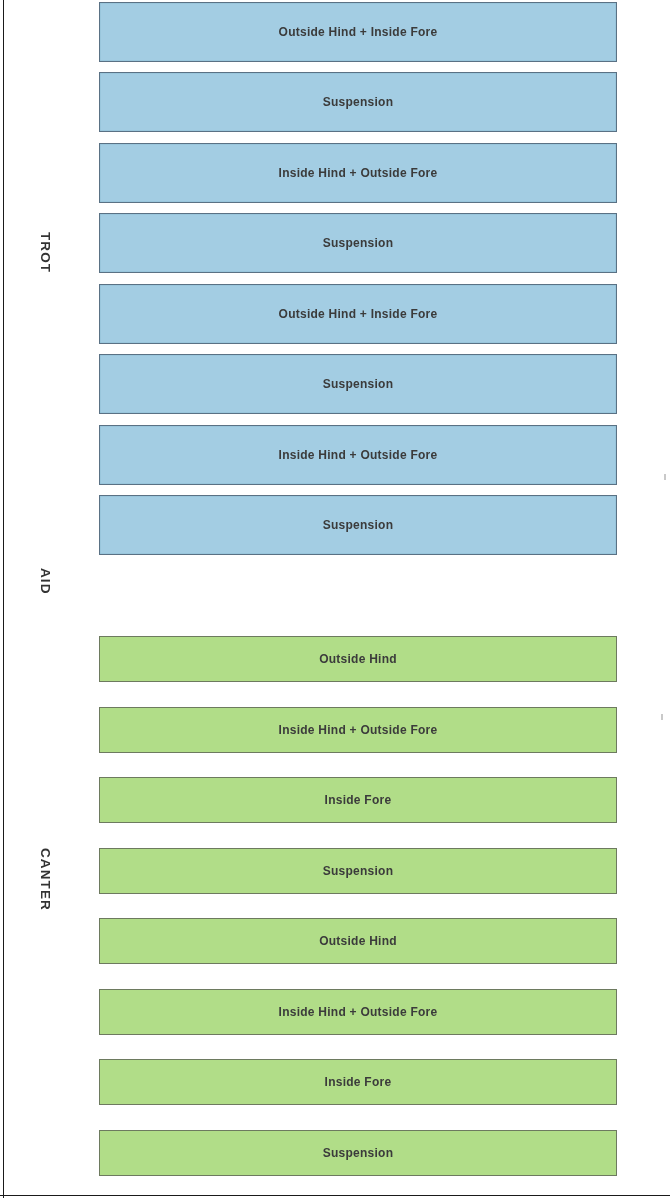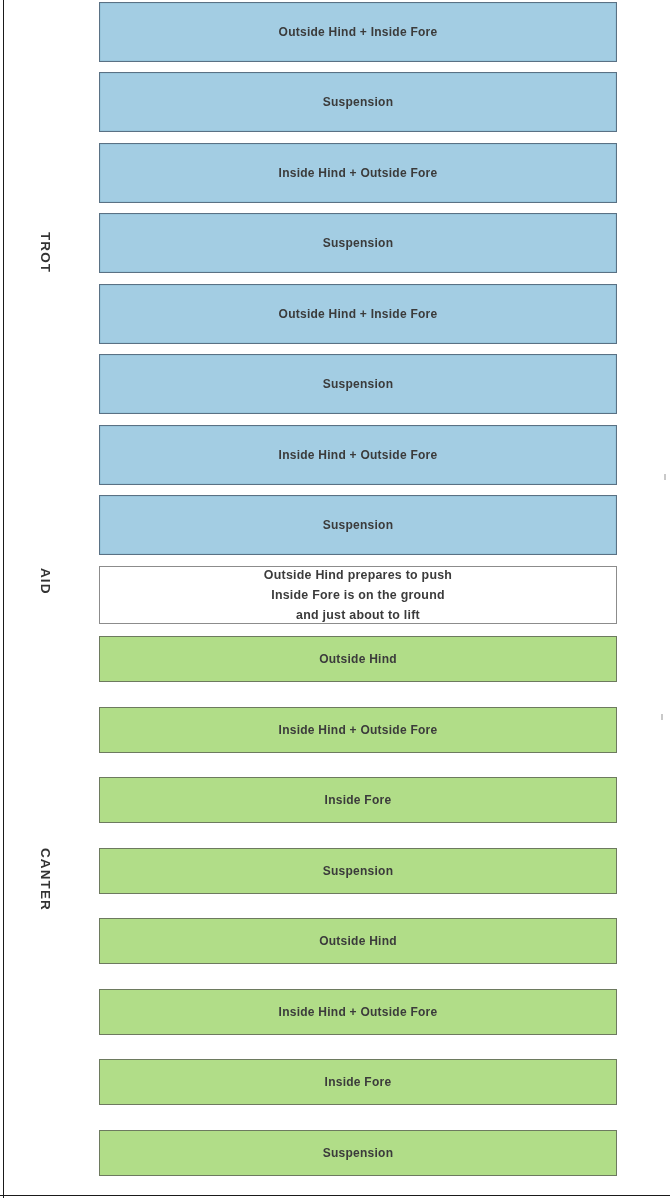--- a/index.html
+++ b/index.html
@@ -135,27 +135,20 @@
   <div class="bar trot" style="top:354px;">
     <span class="bar-label">Suspension</span>
   </div>
   <div class="bar trot" style="top:425px;">
     <span class="bar-label">Inside Hind + Outside Fore</span>
   </div>
   <div class="bar trot" style="top:495px;">
     <span class="bar-label">Suspension</span>
   </div>
 
-  <div class="bar aid" style="top:566px;">
-    <span class="bar-label">
-      <span>Outside Hind prepares to push</span><br>
-      <span>Inside Fore is on the ground</span><br>
-      <span>and just about to lift</span>
-    </span>
-  </div>
 
   <div class="bar canter" style="top:636px;">
     <span class="bar-label">Outside Hind</span>
   </div>
   <div class="bar canter" style="top:707px;">
     <span class="bar-label">Inside Hind + Outside Fore</span>
   </div>
   <div class="bar canter" style="top:777px;">
     <span class="bar-label">Inside Fore</span>
   </div>

